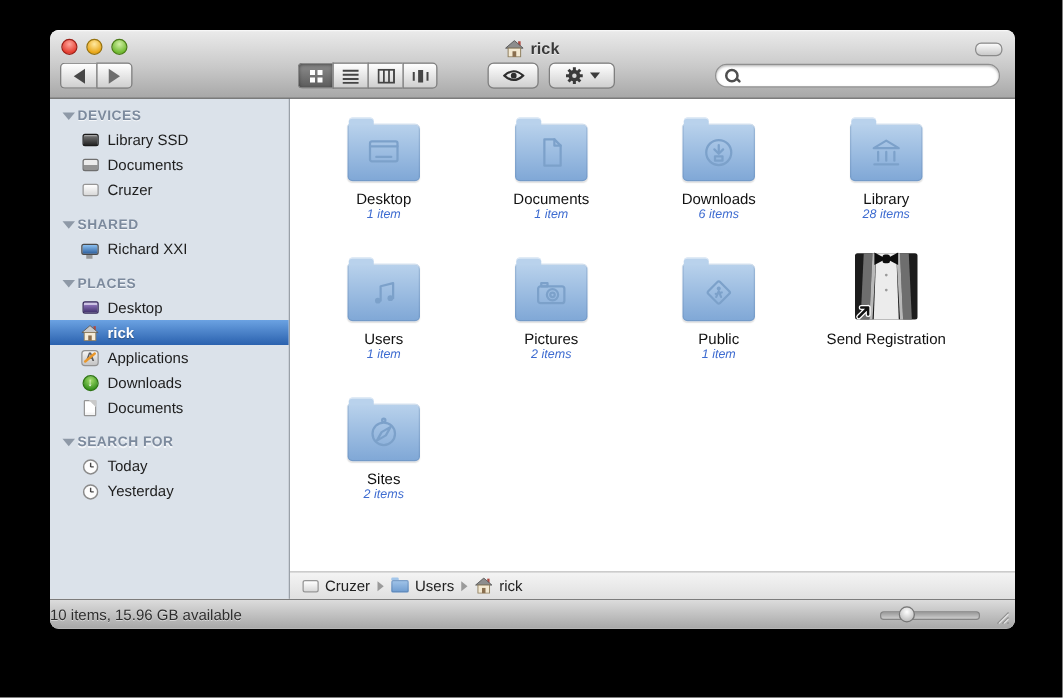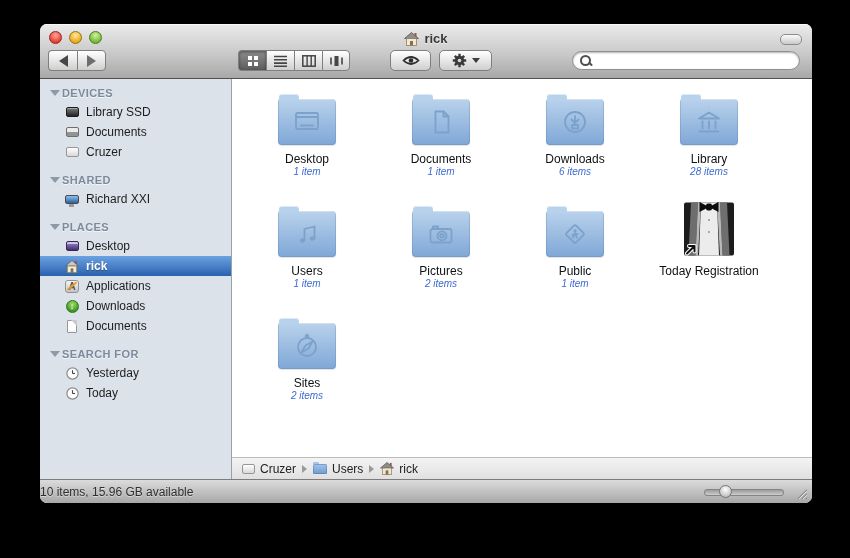--- a/index.html
+++ b/index.html
@@ -262,31 +262,31 @@
         <span>SEARCH FOR</span>
       </div>
       <div class="srow">
         <span class="si">
           <svg width="13" height="13" viewBox="0 0 13 13">
               <circle cx="6.5" cy="6.5" r="5.6" fill="#fdfdfd" stroke="#8b8b8b" stroke-width="1.2"></circle>
               <line x1="6.5" y1="6.5" x2="6.5" y2="3.2" stroke="#444" stroke-width="1.1"></line>
               <line x1="6.5" y1="6.5" x2="9" y2="6.5" stroke="#444" stroke-width="1.1"></line>
             </svg>
         </span>
-        <span>Yesterday</span>
+        <span>Today</span>
       </div>
       <div class="srow">
         <span class="si">
           <svg width="13" height="13" viewBox="0 0 13 13">
               <circle cx="6.5" cy="6.5" r="5.6" fill="#fdfdfd" stroke="#8b8b8b" stroke-width="1.2"></circle>
               <line x1="6.5" y1="6.5" x2="6.5" y2="3.2" stroke="#444" stroke-width="1.1"></line>
               <line x1="6.5" y1="6.5" x2="9" y2="6.5" stroke="#444" stroke-width="1.1"></line>
             </svg>
         </span>
-        <span>Today</span>
+        <span>Yesterday</span>
       </div>
     </div>
 
     <div style="flex:1;display:flex;flex-direction:column;">
       <div class="mainarea">
         <div class="grid">
 
           <div class="cell">
             <div class="icon-slot">
                 <div class="folder">
@@ -402,21 +402,21 @@
                 <path d="M28 6 L37.5 1 L37.5 11 Z" fill="#0d0d0d"></path>
                 <rect x="25" y="2.5" width="6" height="7" rx="2" fill="#0d0d0d"></rect>
                 <circle cx="28" cy="19" r="1.1" fill="#9a9a9a"></circle>
                 <circle cx="28" cy="31" r="1.1" fill="#9a9a9a"></circle>
                 <g>
                   <path d="M6 52.5 L13.5 45 M13.5 45 h-5.5 M13.5 45 v5.5" stroke="#ffffff" stroke-width="4" fill="none" stroke-linecap="round" stroke-linejoin="round"></path>
                   <path d="M6 52.5 L13.5 45 M13.5 45 h-5.5 M13.5 45 v5.5" stroke="#111111" stroke-width="2" fill="none" stroke-linecap="round" stroke-linejoin="round"></path>
                 </g>
               </svg>
             </div>
-            <div class="fname">Today Registration</div>
+            <div class="fname">Send Registration</div>
             <div class="fcount"></div>
           </div>
 
           <div class="cell">
             <div class="icon-slot">
                 <div class="folder">
               <svg width="28" height="28" viewBox="0 0 28 28" class="emb">
                     <circle cx="14" cy="15" r="9"></circle>
                     <circle cx="14" cy="4.2" r="1.3"></circle>
                     <path d="M8.5 20.5 L12.3 13.7 L19.5 9.5 L15.7 16.3 Z"></path>

